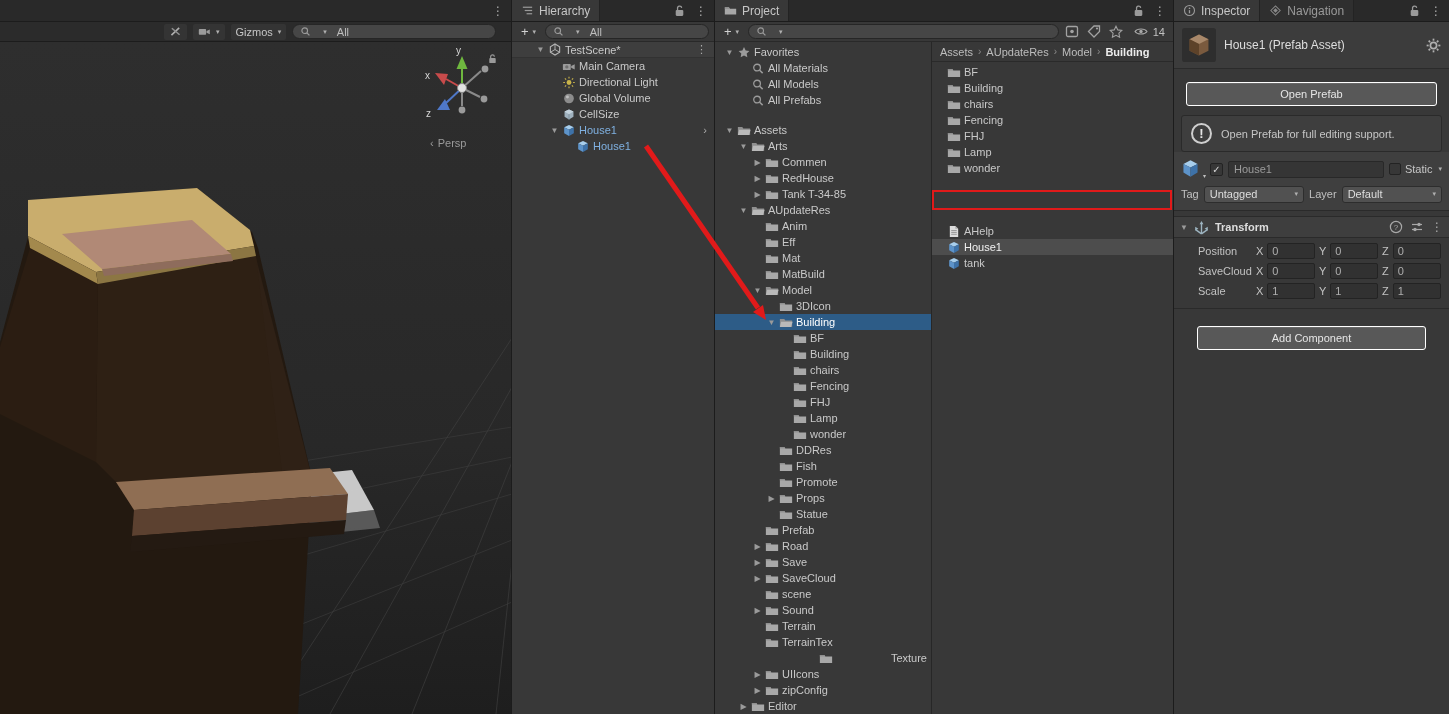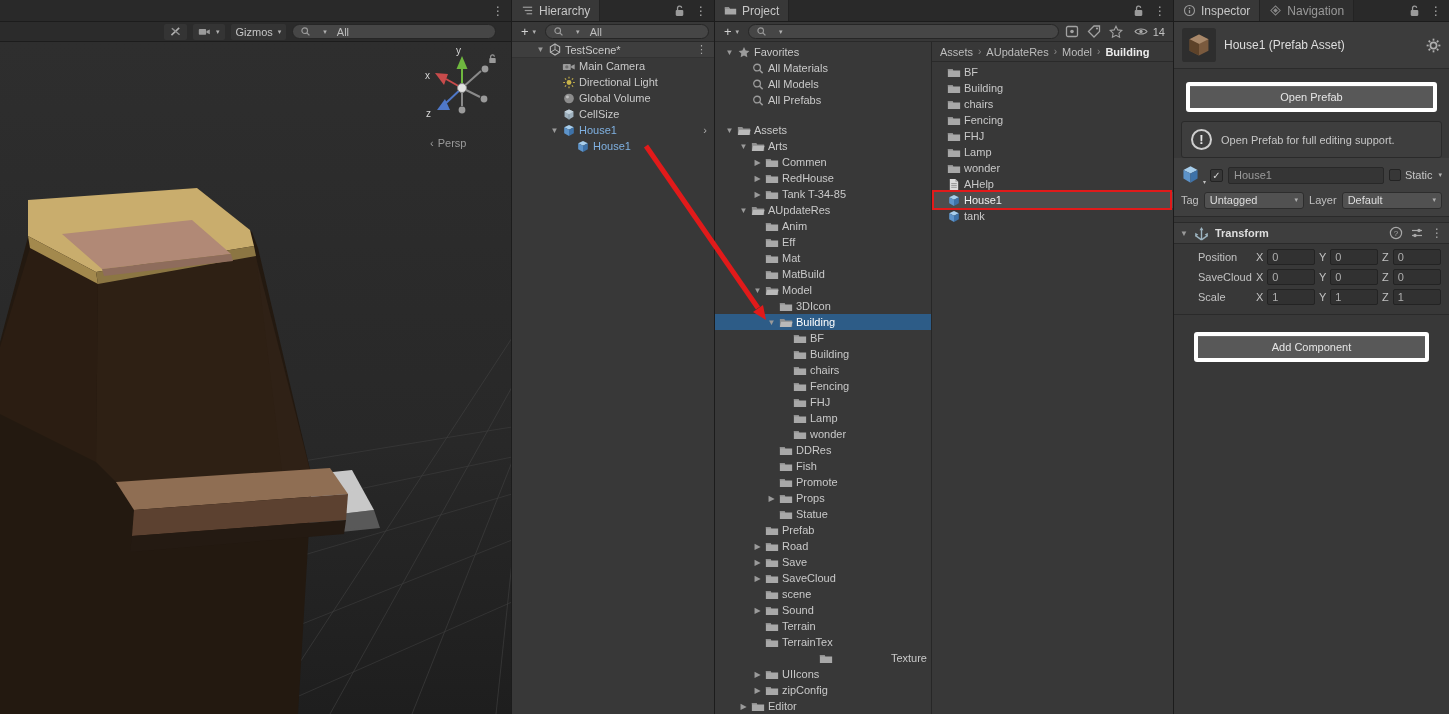--- a/index.html
+++ b/index.html
@@ -68,21 +68,21 @@
   .files{padding-top:2px;}
 
   
   .ins-hdr{height:47px;background:#3c3c3c;border-bottom:1px solid #2b2b2b;display:flex;align-items:center;gap:8px;padding:0 8px;box-sizing:border-box;}
   .thumb{width:34px;height:34px;flex:none;}
   .thumb svg{width:34px;height:34px;}
   .ins-title{font-size:12px;color:#dedede;flex:1;}
   .gearbtn{width:15px;height:15px;flex:none;}
   .gearbtn svg{width:15px;height:15px;}
   .btnrow{padding:13px 12px 0;}
-  .ubtn{height:22px;background:#585858;border:4px solid #ffffff;border-radius:3px;color:#e6e6e6;display:flex;align-items:center;justify-content:center;font-size:11px;box-shadow:inset 0 1px 0 #686868;}
+  .ubtn{height:22px;background:#585858;border:1px solid #ffffff;border-radius:3px;color:#e6e6e6;display:flex;align-items:center;justify-content:center;font-size:11px;box-shadow:inset 0 1px 0 #686868;}
   .infobox{margin:9px 7px 0;background:#3e3e3e;border:1px solid #2a2a2a;border-radius:3px;display:flex;align-items:center;gap:9px;padding:7px 9px;color:#c6c6c6;font-size:11px;}
   .bang{width:21px;height:21px;border:2px solid #cfcfcf;border-radius:50%;display:flex;align-items:center;justify-content:center;color:#e6e6e6;font-weight:bold;font-size:13px;flex:none;box-sizing:border-box;}
   .roothdr{margin-top:31px;height:21px;border-top:1px solid #2a2a2a;border-bottom:1px solid #2a2a2a;display:flex;align-items:center;padding:0 7px;color:#cfcfcf;background:#383838;box-sizing:border-box;}
   .goblock{background:#3f3f3f;border-bottom:1px solid #2a2a2a;padding:6px 7px 7px;}
   .gorow1{display:flex;align-items:center;gap:5px;height:22px;}
   .goicon{width:24px;height:20px;position:relative;flex:none;}
   .goicon svg{width:19px;height:19px;}
   .goicon .mini{position:absolute;right:-1px;bottom:0;font-size:6px;color:#c0c0c0;}
   .cb{width:13px;height:13px;background:#373737;border:1px solid #232323;border-radius:2px;display:flex;align-items:center;justify-content:center;color:#d6d6d6;font-size:10px;flex:none;box-sizing:border-box;}
   .namefield{flex:1;height:17px;background:#353535;border:1px solid #282828;border-radius:2px;display:flex;align-items:center;padding:0 5px;color:#9b9b9b;box-sizing:border-box;}
@@ -896,21 +896,21 @@
             </div>
             <div class="trow" style="padding-left: 14px;">
               <span class="icn">
                 <svg viewBox="0 0 16 14">
                   <path d="M1 3h5l1.3 1.7H15V12H1z" fill="#a8a8a8"></path>
                   <path d="M1 3h5l1.3 1.7H1z" fill="#8f8f8f"></path>
                 </svg>
               </span>
               <span class="lbl">wonder</span>
             </div>
-            <div class="trow" style="padding-left: 14px;">
+            <div class="trow" style="padding-left: 14px; margin-top: 47px;">
               <span class="icn">
                 <svg viewBox="0 0 12 14">
                   <path d="M1.5 1h6l3 3v9h-9z" fill="#dcdcdc"></path>
                   <path d="M7.5 1l3 3h-3z" fill="#a8a8a8"></path>
                   <g stroke="#8a8a8a" stroke-width="0.9">
                     <line x1="3" y1="6" x2="9" y2="6"></line>
                     <line x1="3" y1="8" x2="9" y2="8"></line>
                     <line x1="3" y1="10" x2="9" y2="10"></line>
                   </g>
                 </svg>

